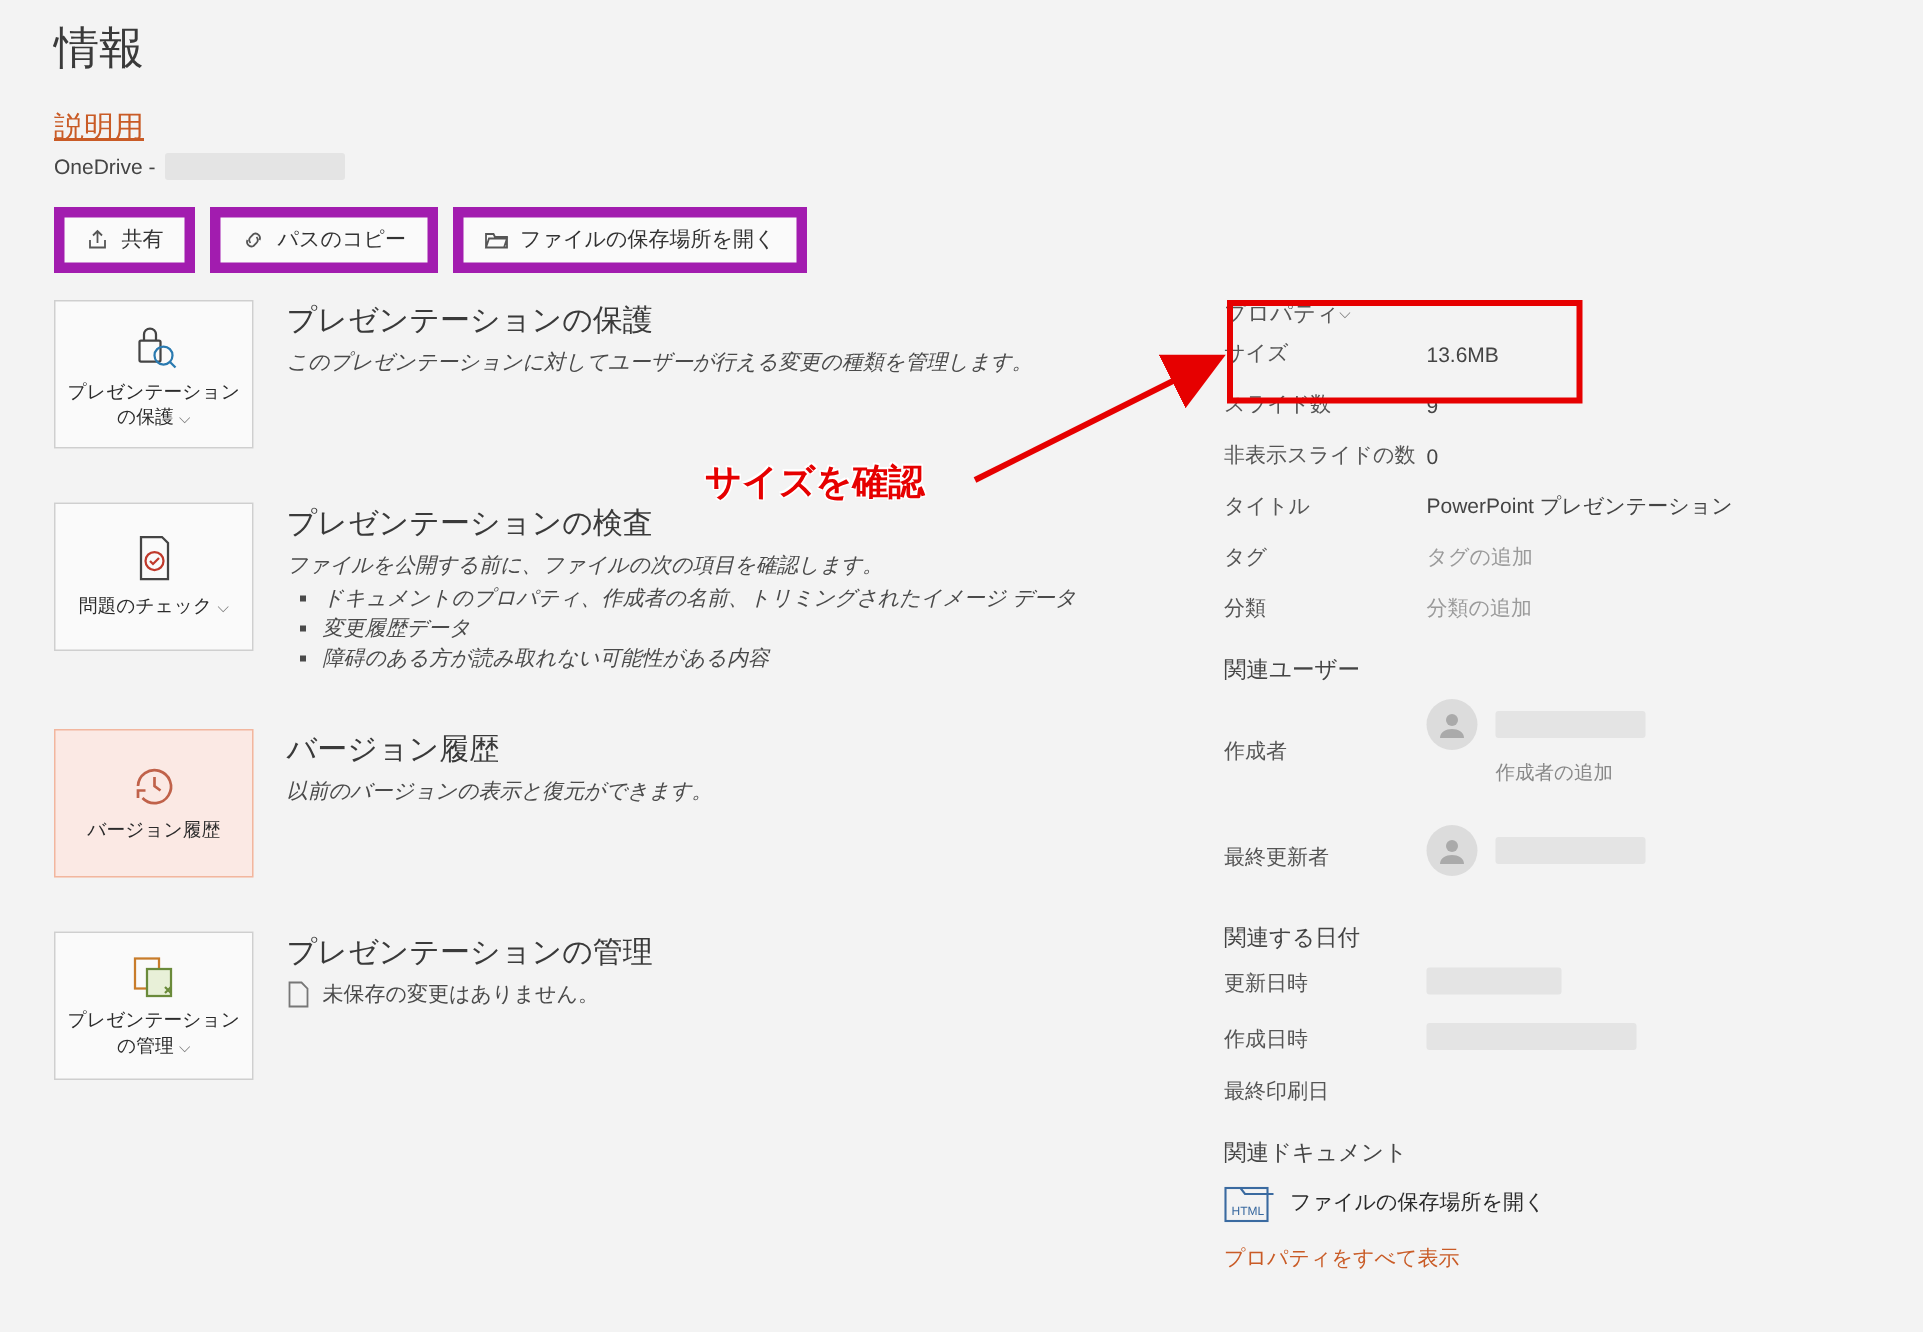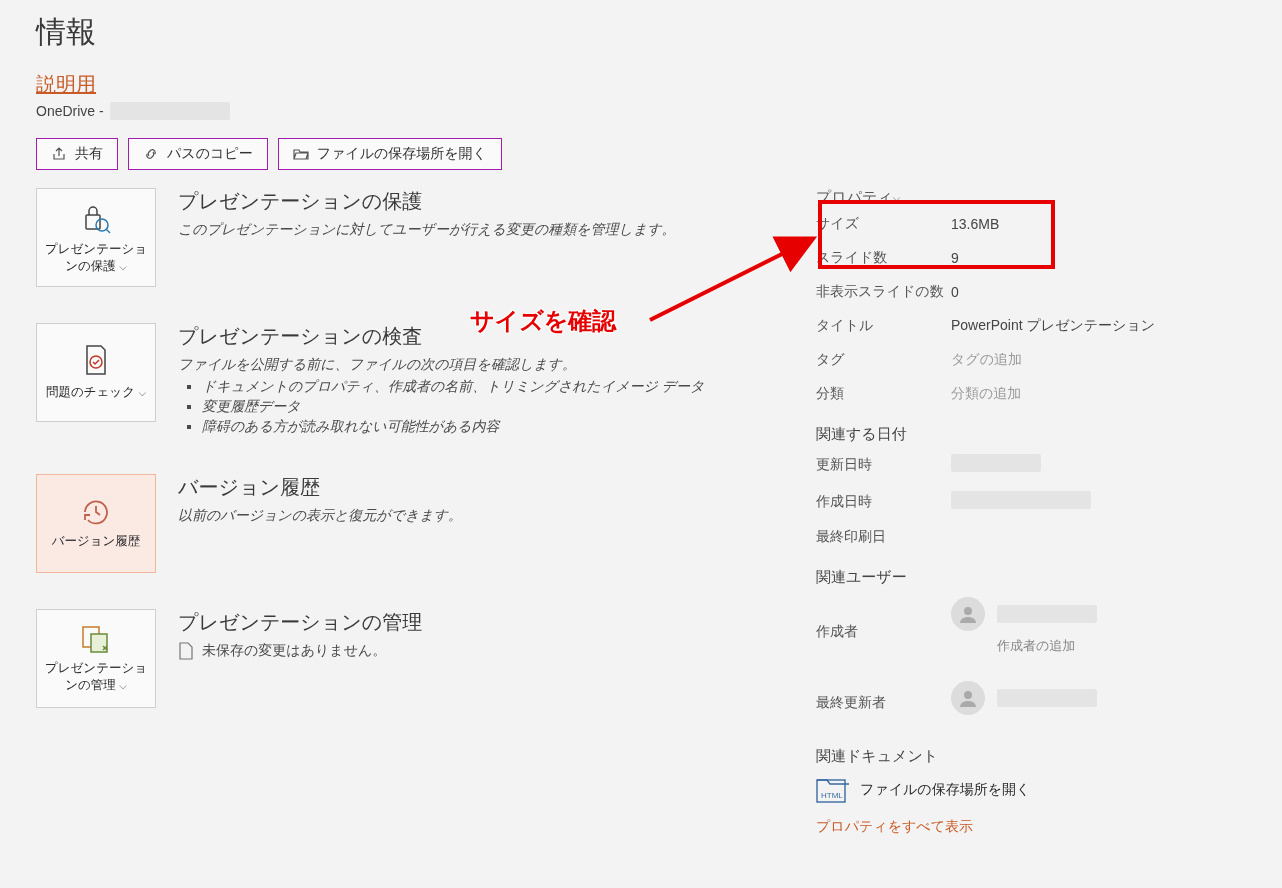--- a/index.html
+++ b/index.html
@@ -12,29 +12,29 @@
     padding: 12px 36px 20px 36px;
     overflow: hidden;
   }
   h1.page-title { font-size: 30px; font-weight: 400; color: #3a3a3a; margin-bottom: 18px; }
   .doc-title { font-size: 20px; color: #c95b26; margin-bottom: 4px; text-decoration: underline; }
   .doc-path-line { font-size: 14px; color: #444; display:flex; align-items:center; gap:6px;}
   .redacted { display:inline-block; background:#e4e4e4; height:18px; width:120px; border-radius:2px;}
   .action-bar { margin-top: 18px; margin-bottom: 18px; display: flex; gap: 10px; }
   .action-btn {
     display: inline-flex; align-items: center; gap: 8px;
-    border: 1px solid #a21caf; background: #fafafa;
+    border: 7px solid #a21caf; background: #fafafa;
     padding: 6px 14px; font-size: 14px; color: #333; cursor: pointer;
   }
   .main-area { display: flex; }
   .info-col { flex: 1; }
   .side-col { width: 430px; margin-left: 10px; padding-top: 0; }
   .section { display: flex; gap: 22px; margin-bottom: 36px; }
   .big-btn {
-    width: 120px; height: 99px; border: 1px solid #cfcfcf; background: #fafafa;
+    width: 133px; height: 99px; border: 1px solid #cfcfcf; background: #fafafa;
     display: flex; flex-direction: column; align-items: center; justify-content: center;
     font-size: 12.5px; text-align: center; line-height:1.35; padding:4px 6px; cursor:pointer;
   }
   .big-btn.highlight { background: #fbe9e4; border-color: #f2b69e; }
   .big-btn svg { margin-bottom: 6px; }
   .section-body h2 { font-size: 20px; font-weight: 400; color:#3a3a3a; margin-bottom: 6px; }
   .section-body p { font-size: 14px; color:#4a4a4a; margin-bottom: 4px; font-style: italic; }
   .bulleted { list-style: square; margin-left: 24px; font-size:14px; color:#4a4a4a;font-style:italic; }
   .bulleted li { margin-bottom: 2px; }
   .unsaved-line { display:flex; gap:8px; font-size:14px; color:#4a4a4a; margin-top:4px;}
@@ -187,32 +187,20 @@
         <div class="label">スライド数</div>
         <div class="val">9</div>
         <div class="label">非表示スライドの数</div>
         <div class="val">0</div>
         <div class="label">タイトル</div>
         <div class="val">PowerPoint プレゼンテーション</div>
         <div class="label">タグ</div>
         <div class="val placeholder">タグの追加</div>
         <div class="label">分類</div>
         <div class="val placeholder">分類の追加</div>
-      </div>
-    </div>
-
-    <div class="side-section">
-      <div class="side-h3">関連する日付</div>
-      <div class="prop-grid">
-        <div class="label">更新日時</div>
-        <div class="val"><span class="redacted" style="width:90px"></span></div>
-        <div class="label">作成日時</div>
-        <div class="val"><span class="redacted" style="width:140px"></span></div>
-        <div class="label">最終印刷日</div>
-        <div class="val"></div>
       </div>
     </div>
 
     <div class="side-section">
       <div class="side-h3">関連ユーザー</div>
       <div class="prop-grid" style="row-gap:14px;">
         <div class="label">作成者</div>
         <div>
           <div class="user-row">
             <div class="avatar">
@@ -234,20 +222,32 @@
                   <path d="M3 20c0-4 4-6 8-6s8 2 8 6" fill="#aaa"></path>
                 </svg>
             </div>
             <span class="user-name-redact"></span>
           </div>
         </div>
       </div>
     </div>
 
     <div class="side-section">
+      <div class="side-h3">関連する日付</div>
+      <div class="prop-grid">
+        <div class="label">更新日時</div>
+        <div class="val"><span class="redacted" style="width:90px"></span></div>
+        <div class="label">作成日時</div>
+        <div class="val"><span class="redacted" style="width:140px"></span></div>
+        <div class="label">最終印刷日</div>
+        <div class="val"></div>
+      </div>
+    </div>
+
+    <div class="side-section">
       <div class="side-h3">関連ドキュメント</div>
       <div class="file-loc-row">
         <svg class="html-icon" viewBox="0 0 34 28">
           <rect x="1" y="4" width="28" height="22" fill="none" stroke="#3a6aa0" stroke-width="1.4"></rect>
           <path d="M1 4h10l3 4h19" fill="none" stroke="#3a6aa0" stroke-width="1.4"></path>
           <text x="5" y="22" font-size="8" fill="#3a6aa0" font-family="sans-serif">HTML</text>
         </svg>
         <span>ファイルの保存場所を開く</span>
       </div>
       <div class="show-all">プロパティをすべて表示</div>

